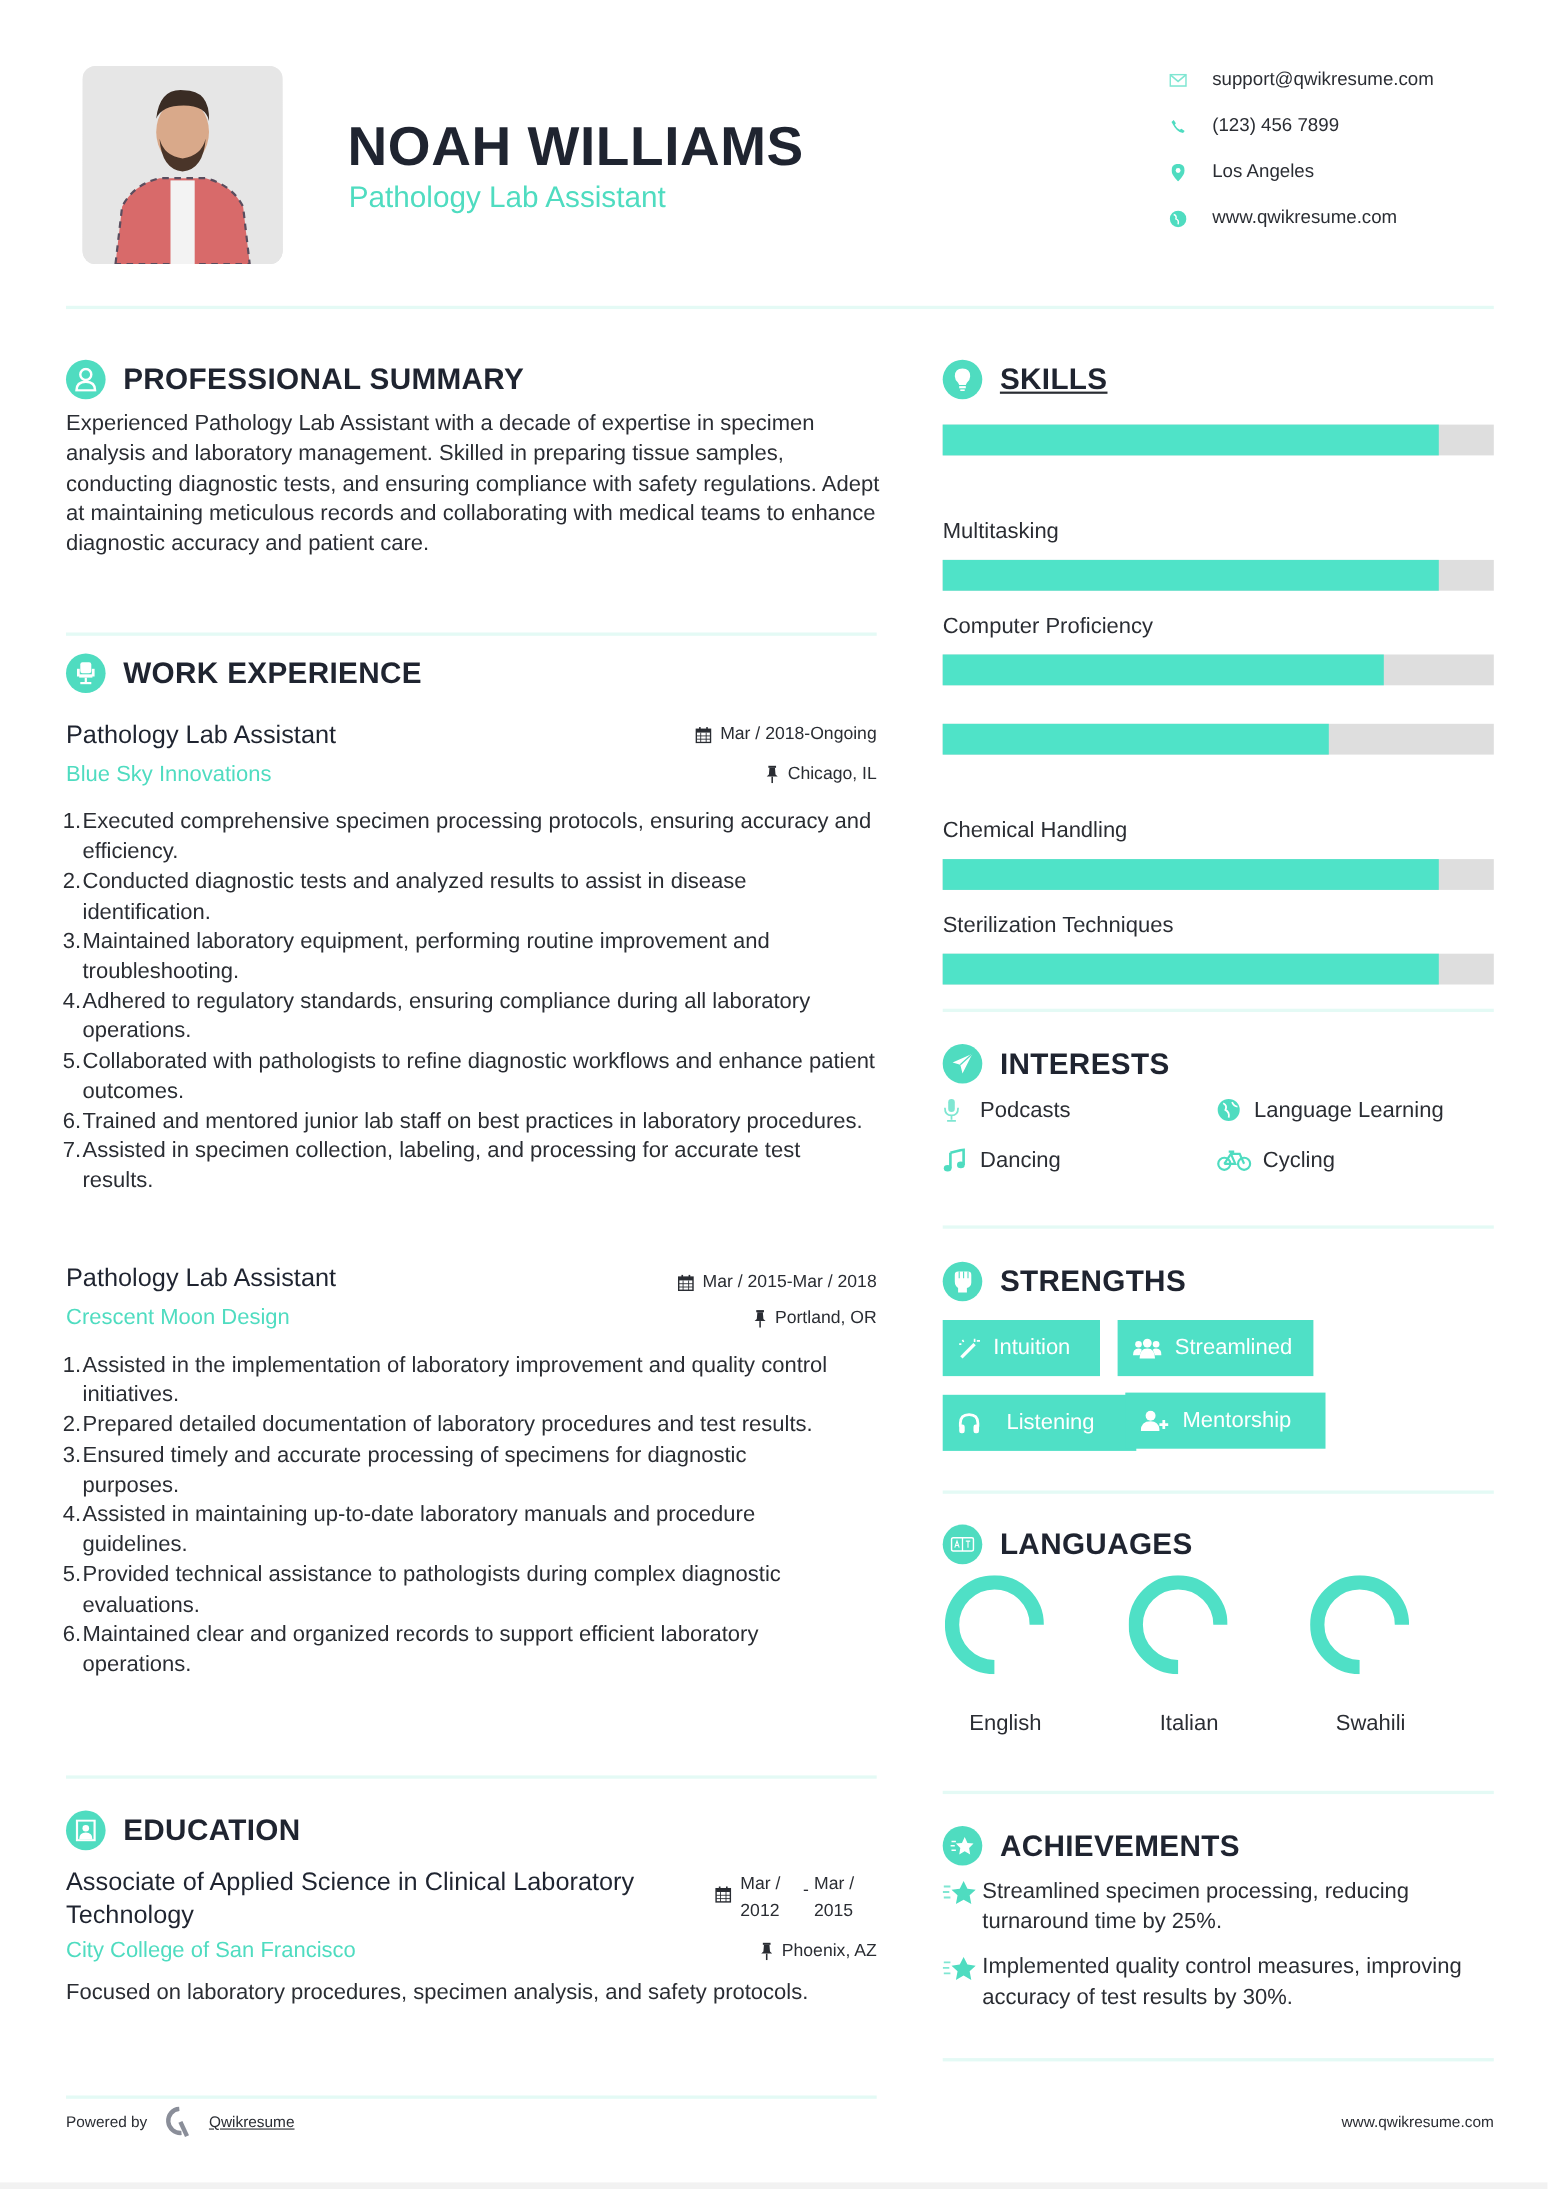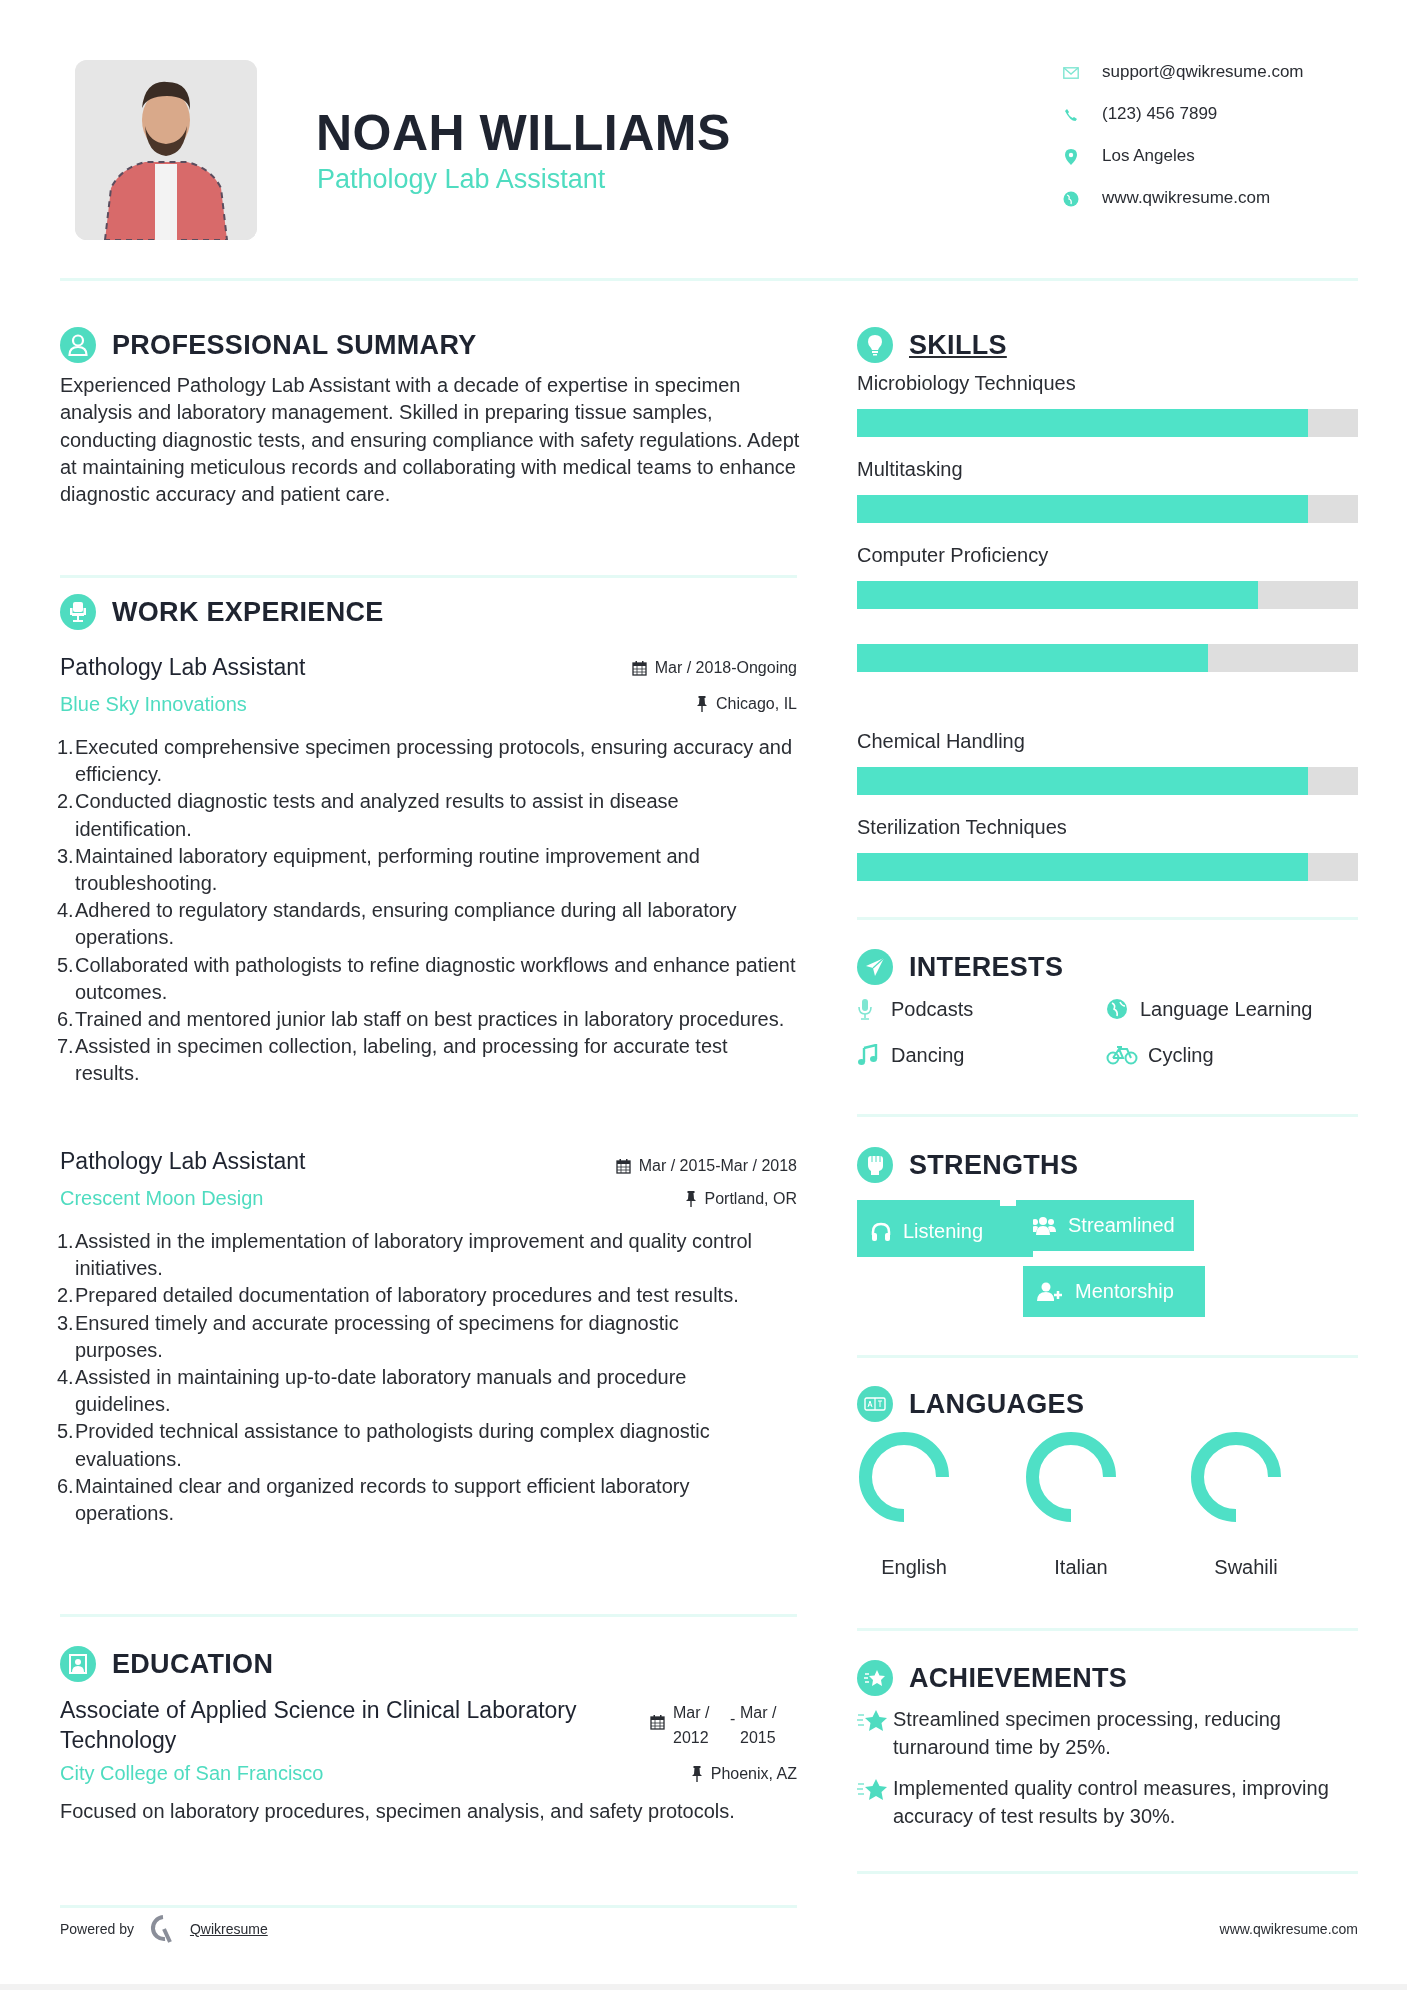--- a/index.html
+++ b/index.html
@@ -285,21 +285,20 @@
         <path d="M8 1 Q15 1 15 8 Q15 11 12 14 L11 16 H5 L4 14 Q1 11 1 8 Q1 1 8 1 Z" fill="#fff"></path>
         <rect x="5" y="17" width="6" height="2" fill="#fff"></rect>
         <rect x="6" y="20" width="4" height="1.5" fill="#fff"></rect>
       </svg>
   </span>
   <span class="sec-title">SKILLS</span>
 </div>
 
 <div class="abs" style="left:857px; top:372px; width:501px;">
   <div style="height:86px;">
-    <div class="skill-label">Microbiology Techniques</div>
     <div class="bar" style="margin-top:14px;">
         <div class="fill" style="width:90%;"></div>
       </div>
   </div>
   <div style="height:86px;">
     <div class="skill-label">Multitasking</div>
     <div class="bar" style="margin-top:14px;">
         <div class="fill" style="width:90%;"></div>
       </div>
   </div>
@@ -402,21 +401,21 @@
 <div class="abs chip" style="left:1016px; top:1200px; width:178px;">
   <svg width="26" height="20" viewBox="0 0 26 20">
       <circle cx="13" cy="5" r="4" fill="#fff"></circle>
       <circle cx="5" cy="6" r="3" fill="#fff"></circle>
       <circle cx="21" cy="6" r="3" fill="#fff"></circle>
       <path d="M6 19 Q6 10 13 10 Q20 10 20 19 Z" fill="#fff"></path>
       <path d="M0 16 Q0 10 5 10 Q7 10 8 11 L6 16 Z M26 16 Q26 10 21 10 Q19 10 18 11 L20 16 Z" fill="#fff"></path>
     </svg>
   <span>Streamlined</span>
 </div>
-<div class="abs chip" style="left:857px; top:1206px; width:176px;">
+<div class="abs chip" style="left:857px; top:1268px; width:176px;gap:12px;">
   <svg width="20" height="20" viewBox="0 0 20 20">
       <path d="M2 13 V10 Q2 2 10 2 Q18 2 18 10 V13" fill="none" stroke="#fff" stroke-width="2.5"></path>
       <rect x="1" y="11" width="5" height="8" rx="2" fill="#fff"></rect>
       <rect x="14" y="11" width="5" height="8" rx="2" fill="#fff"></rect>
     </svg>
   <span>Listening</span>
 </div>
 <div class="abs chip" style="left:1023px; top:1266px; width:182px;">
   <svg width="26" height="20" viewBox="0 0 26 20">
       <circle cx="9" cy="5" r="4.5" fill="#fff"></circle>

